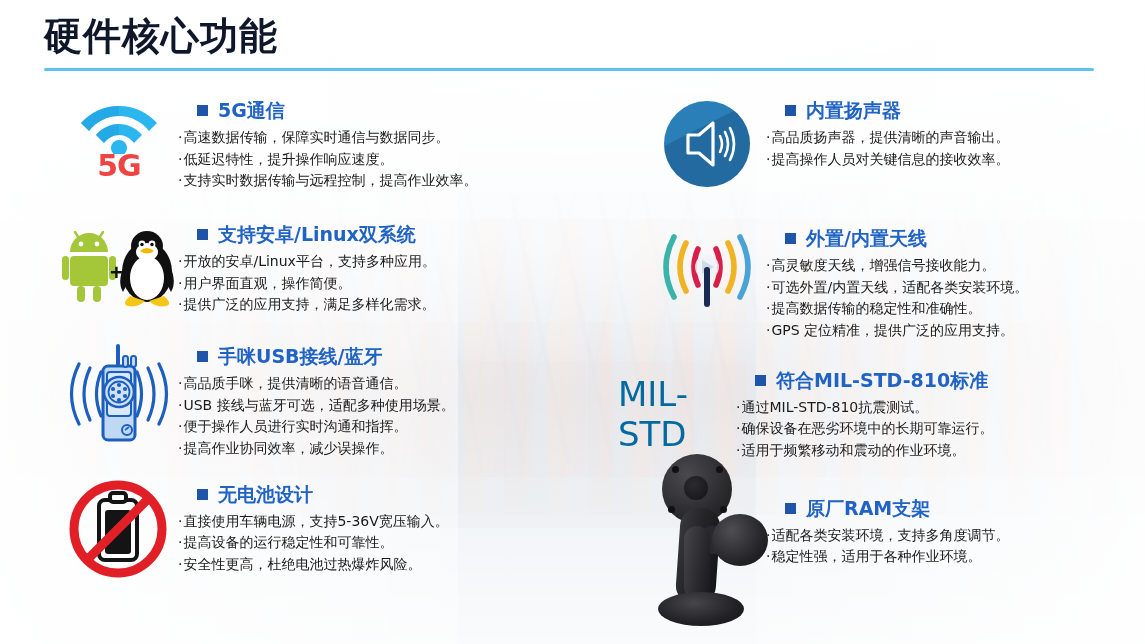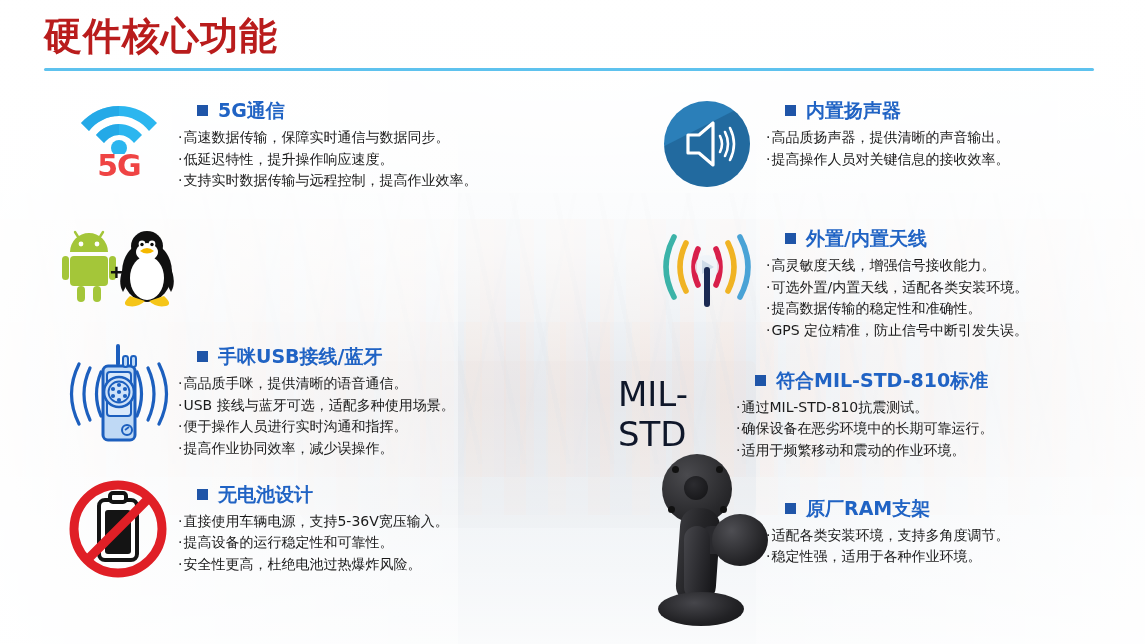--- a/index.html
+++ b/index.html
@@ -50,21 +50,21 @@
     background:
       radial-gradient(120% 75% at 50% 10%,rgba(255,255,255,.97) 0%,rgba(255,255,255,.80) 38%,rgba(255,255,255,.55) 62%,rgba(255,255,255,.48) 100%),
       linear-gradient(180deg,rgba(255,255,255,.99) 0%,rgba(255,255,255,.55) 22%,rgba(255,255,255,.48) 62%,rgba(255,255,255,.88) 100%);}
   .bg-leftwash{position:absolute;left:0;top:0;width:40%;height:100%;
     background:linear-gradient(90deg,rgba(255,255,255,.95),rgba(255,255,255,.42));}
   .bg-rightwash{position:absolute;right:0;top:0;width:34%;height:100%;
     background:linear-gradient(270deg,rgba(255,255,255,.88),rgba(255,255,255,.30));}
 
   
   .header{position:absolute;left:44px;top:14px;width:1060px;}
-  .title{font-size:38px;font-weight:bold;color:#b91c1c;letter-spacing:1px;
+  .title{font-size:38px;font-weight:bold;color:#0f172a;letter-spacing:1px;
     font-family:"DejaVu Sans","Liberation Sans",sans-serif;line-height:1.2;}
   .title-rule{margin-top:8px;width:1050px;height:3px;background:#5ec2ee;border-radius:2px;}
 
   
   .col{position:absolute;}
   .col-left{left:60px;top:96px;width:520px;}
   .col-right{left:648px;top:96px;width:480px;}
 
   .feature{position:relative;display:flex;align-items:flex-start;}
   .icon-slot{width:118px;min-height:96px;flex:0 0 118px;display:flex;
@@ -111,21 +111,21 @@
   .ico-ant{width:110px;height:86px;position:relative;}
 
   
   .ico-walkie{width:112px;height:104px;position:relative;}
 
   
   .ico-nobatt{width:100px;height:98px;position:relative;}
 
   
   .ico-mil{width:150px;height:60px;display:flex;align-items:center;justify-content:center;}
-  .mil-text{font-size:34px;color:#0f172a;letter-spacing:0px;font-weight:400;
+  .mil-text{font-size:34px;color:#0369a1;letter-spacing:0px;font-weight:400;
     font-family:"DejaVu Sans","Liberation Sans",sans-serif;}
 
   
   .ram-mount{position:absolute;left:640px;top:452px;width:160px;height:178px;}
   .ram-plate-top{position:absolute;left:22px;top:2px;width:70px;height:70px;border-radius:50%;
     background:radial-gradient(circle at 36% 30%,#4a4a4e,#2a2a2d 62%,#18181a);}
   .ram-hole{position:absolute;width:7px;height:7px;border-radius:50%;background:#111;}
   .ram-center{position:absolute;left:44px;top:24px;width:24px;height:24px;border-radius:50%;
     background:radial-gradient(circle at 40% 35%,#2c2c30,#121214);}
   .ram-arm{position:absolute;left:38px;top:56px;width:40px;height:96px;border-radius:18px;
@@ -219,20 +219,31 @@
               <path d="M80 25 q7 -6 14 0 q-7 5 -14 0z" fill="#f5b800"></path>
               <path d="M70 70 q-9 8 -2 10 q10 2 17 -5z" fill="#f5c518"></path>
               <path d="M104 70 q9 8 2 10 q-10 2 -17 -5z" fill="#f5c518"></path>
               <path d="M64 40 q-7 16 -1 26 q6 -10 6 -22z" fill="#101010"></path>
               <path d="M110 40 q7 16 1 26 q-6 -10 -6 -22z" fill="#101010"></path>
             </g>
           </svg>
           <div class="plus">+</div>
         </div>
       </div>
+      <div class="f-body">
+        <div class="f-head">
+          <span class="bullet-sq"></span>
+          <span class="f-title">支持安卓/Linux双系统</span>
+        </div>
+        <ul class="f-lines">
+          <li><span class="dot">·</span><span>开放的安卓/Linux平台，支持多种应用。</span></li>
+          <li><span class="dot">·</span><span>用户界面直观，操作简便。</span></li>
+          <li><span class="dot">·</span><span>提供广泛的应用支持，满足多样化需求。</span></li>
+        </ul>
+      </div>
     </div>
 
     <div class="feature lf3">
       <div class="icon-slot">
         <div class="ico-walkie">
           <svg width="112" height="104" viewBox="0 0 112 104">
             <g stroke="#1c5fbe" stroke-width="3.2" fill="none" stroke-linecap="round">
               <path d="M38 30 q-9 22 0 44"></path>
               <path d="M27 26 q-12 26 0 52"></path>
               <path d="M16 22 q-15 30 0 60"></path>
@@ -352,21 +363,21 @@
       </div>
       <div class="f-body">
         <div class="f-head">
           <span class="bullet-sq"></span>
           <span class="f-title">外置/内置天线</span>
         </div>
         <ul class="f-lines">
           <li><span class="dot">·</span><span>高灵敏度天线，增强信号接收能力。</span></li>
           <li><span class="dot">·</span><span>可选外置/内置天线，适配各类安装环境。</span></li>
           <li><span class="dot">·</span><span>提高数据传输的稳定性和准确性。</span></li>
-          <li><span class="dot">·</span><span>GPS 定位精准，防止信号中断引发失误。</span></li>
+          <li><span class="dot">·</span><span>GPS 定位精准，提供广泛的应用支持。</span></li>
         </ul>
       </div>
     </div>
 
     <div class="feature rf3">
       <div class="icon-slot" style="flex:0 0 118px;margin-left:-30px">
         <div class="ico-mil">
           <span class="mil-text">MIL-STD</span>
         </div>
       </div>

